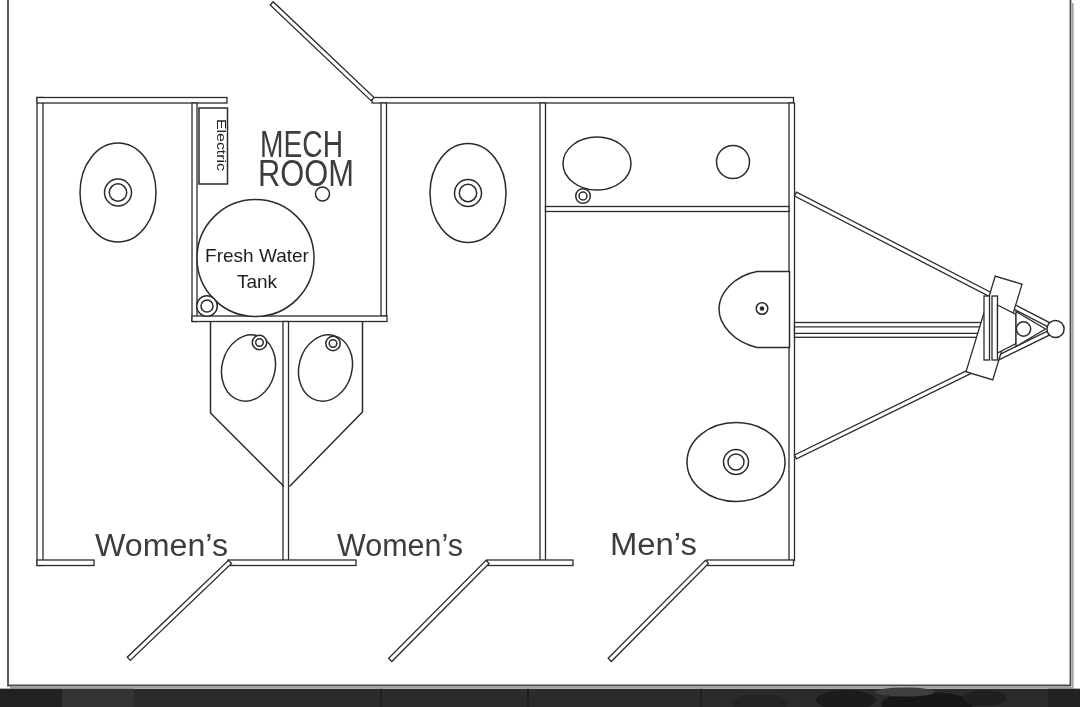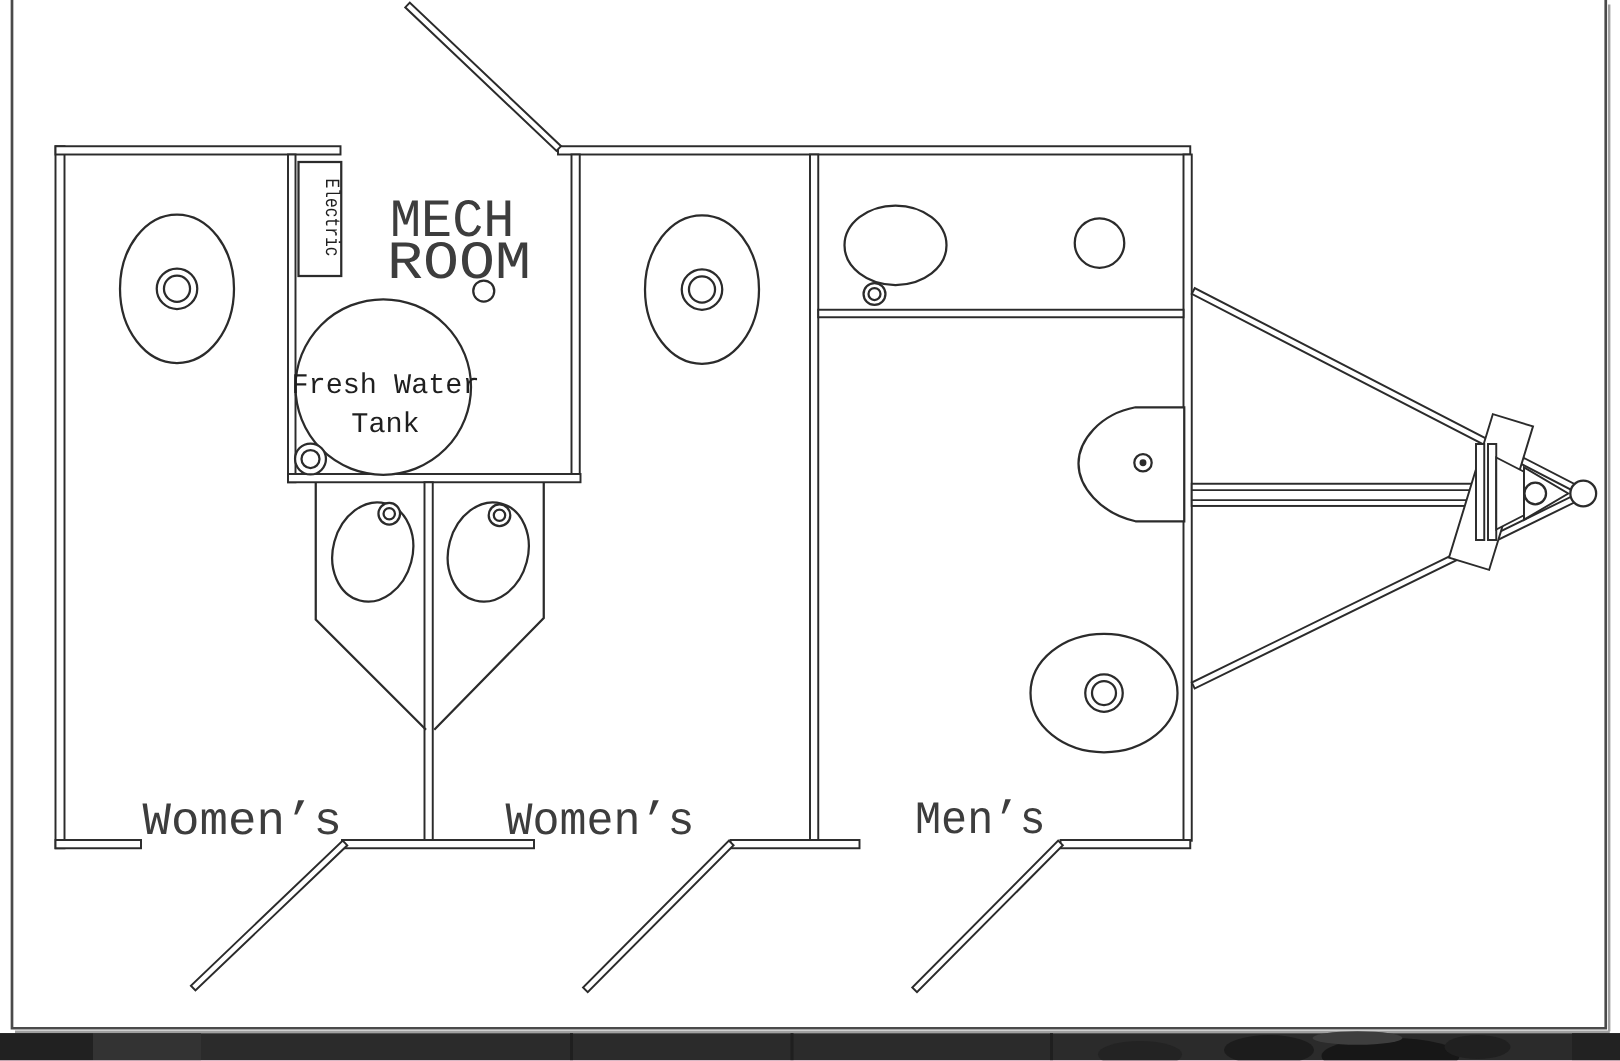--- a/index.html
+++ b/index.html
@@ -1,17 +1,17 @@
 <!DOCTYPE html>
 <html><head>
 <meta charset="utf-8">
 <style>
   html,body{margin:0;padding:0;background:#fff;}
-  .canvas{position:relative;width:1080px;height:707px;background:#be185d;overflow:hidden;
-          font-family:Liberation Mono, monospace;}
+  .canvas{position:relative;width:1080px;height:707px;background:#4d7c0f;overflow:hidden;
+          font-family:Liberation Sans, sans-serif;}
   svg{display:block}
   .wall{fill:#ffffff;stroke:#2b2b2b;stroke-width:1.3;}
   .leaf{fill:#ffffff;stroke:#2b2b2b;stroke-width:1.3;}
   .fix{fill:none;stroke:#2b2b2b;stroke-width:1.5;}
   .fixw{fill:#ffffff;stroke:#2b2b2b;stroke-width:1.5;}
   .thin{fill:none;stroke:#2b2b2b;stroke-width:1.2;}
   .cad{fill:#3d3d3d;}
   .plain{fill:#1f1f1f;}
 </style>
 </head>

